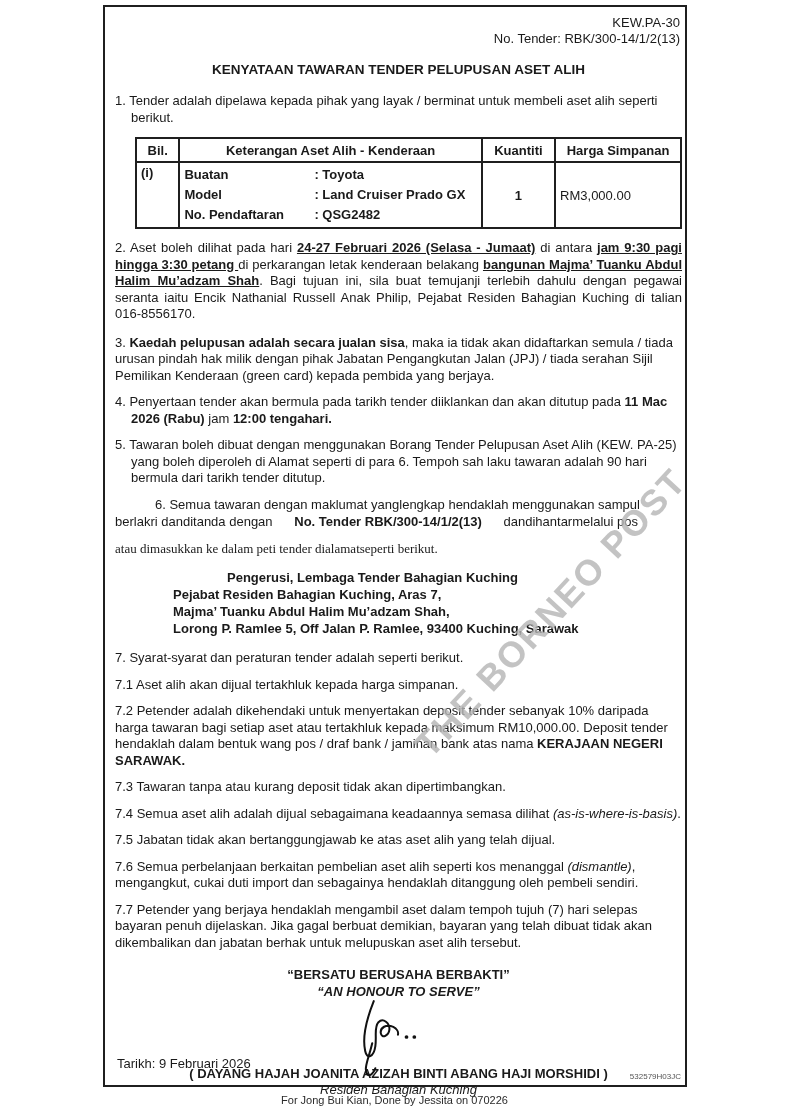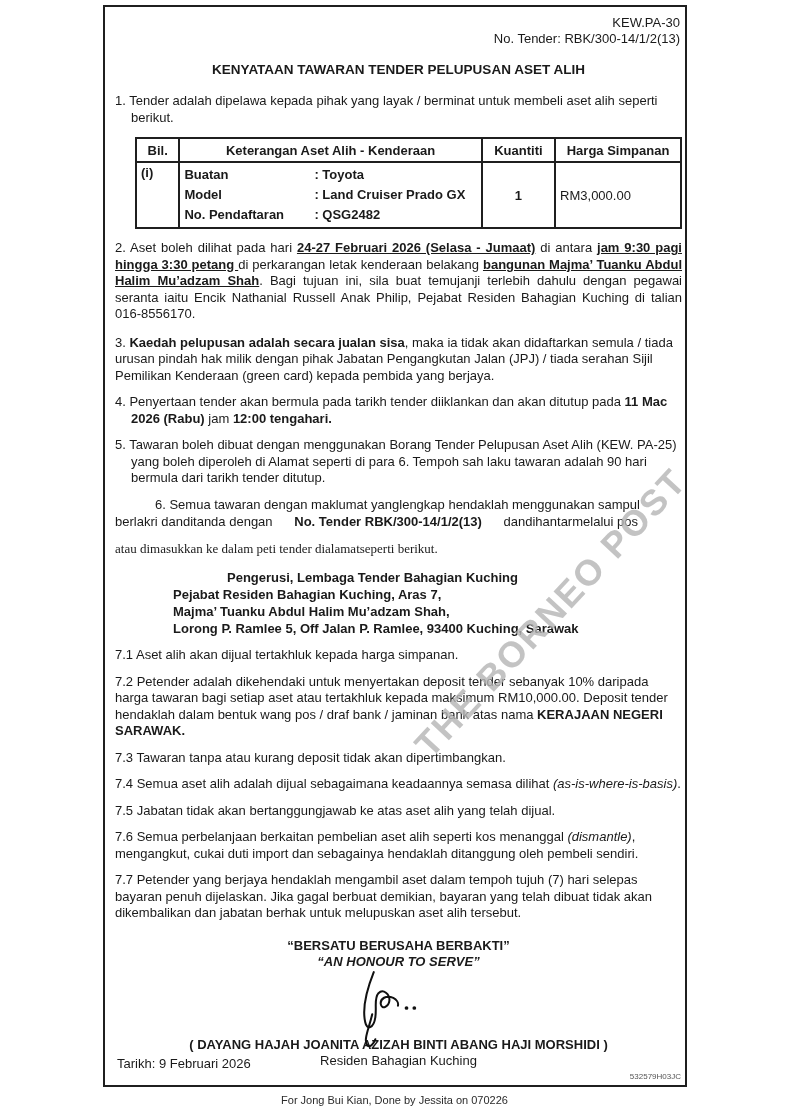--- a/index.html
+++ b/index.html
@@ -38,21 +38,21 @@
   .p6l3{ margin-top:4px;margin-left:16px;font-family:Liberation Serif, serif;}
   .addr{ font-weight:bold;font-size:13px;line-height:17px;}
   .addr-first{ margin-top:12px;margin-left:112px;}
   .addr-rest{ margin-left:58px;}
   .motto{ text-align:center;font-weight:bold;font-size:13px;line-height:16.5px;}
   .motto1{ margin-top:16px;}
   .motto2{ font-style:italic;}
   .sigwrap{ text-align:center;margin-top:2px;height:62px;position:relative;}
   .sigwrap svg{ position:absolute;left:50%;top:-4px;transform:translateX(-58%);}
   .signame{ text-align:center;font-weight:bold;font-size:13px;margin-top:2px;}
-  .sigtitle{ text-align:center;font-size:13px;margin-top:1px;}
+  .sigtitle{ text-align:center;font-size:13px;margin-top:1px;font-style:italic;}
   .dateline{ position:absolute;left:12px;bottom:14px;font-size:13px;}
   .printcode{ position:absolute;right:4px;bottom:4px;font-size:8px;color:#555;}
   .watermark{
     position:absolute;left:246px;top:585px;width:400px;text-align:center;
     font-size:36px;font-weight:bold;letter-spacing:2px;color:#b5b5b5;
     transform:rotate(-47deg);opacity:0.8;pointer-events:none;white-space:nowrap;
     z-index:5;
   }
   .footer{
     position:absolute;left:0;top:1094px;width:789px;text-align:center;
@@ -112,20 +112,21 @@
 
   <p class="blk p6l1"><span>6. Semua tawaran dengan maklumat yanglengkap hendaklah menggunakan sampul</span></p>
   <p class="blk p6l2" style="margin-top:1px"><span>berlakri danditanda dengan&nbsp;&nbsp;&nbsp;&nbsp;&nbsp;&nbsp;</span><span class="b">No. Tender RBK/300-14/1/2(13)</span><span>&nbsp;&nbsp;&nbsp;&nbsp;&nbsp;&nbsp;dandihantarmelalui pos</span></p>
   <p class="blk p6l3"><span>atau dimasukkan ke dalam peti tender dialamatseperti berikut.</span></p>
 
   <div class="addr addr-first">Pengerusi, Lembaga Tender Bahagian Kuching</div>
   <div class="addr addr-rest">Pejabat Residen Bahagian Kuching, Aras 7,</div>
   <div class="addr addr-rest">Majma’ Tuanku Abdul Halim Mu’adzam Shah,</div>
   <div class="addr addr-rest">Lorong P. Ramlee 5, Off Jalan P. Ramlee, 93400 Kuching, Sarawak</div>
 
+  <p class="blk" style="margin-top:13px"><span>7. Syarat-syarat dan peraturan tender adalah seperti berikut.</span></p>
 
   <p class="blk sub"><span>7.1 Aset alih akan dijual tertakhluk kepada harga simpanan.</span></p>
   <p class="blk sub"><span>7.2 Petender adalah dikehendaki untuk menyertakan deposit tender sebanyak 10% daripada harga tawaran bagi setiap aset atau tertakhluk kepada maksimum RM10,000.00. Deposit tender hendaklah dalam bentuk wang pos / draf bank / jaminan bank atas nama </span><span class="b">KERAJAAN NEGERI SARAWAK.</span></p>
   <p class="blk sub"><span>7.3 Tawaran tanpa atau kurang deposit tidak akan dipertimbangkan.</span></p>
   <p class="blk sub2"><span>7.4 Semua aset alih adalah dijual sebagaimana keadaannya semasa dilihat </span><span class="i">(as-is-where-is-basis)</span><span>.</span></p>
   <p class="blk sub"><span>7.5 Jabatan tidak akan bertanggungjawab ke atas aset alih yang telah dijual.</span></p>
   <p class="blk sub"><span>7.6 Semua perbelanjaan berkaitan pembelian aset alih seperti kos menanggal </span><span class="i">(dismantle)</span><span>, mengangkut, cukai duti import dan sebagainya hendaklah ditanggung oleh pembeli sendiri.</span></p>
   <p class="blk sub"><span>7.7 Petender yang berjaya hendaklah mengambil aset dalam tempoh tujuh (7) hari selepas bayaran penuh dijelaskan. Jika gagal berbuat demikian, bayaran yang telah dibuat tidak akan dikembalikan dan jabatan berhak untuk melupuskan aset alih tersebut.</span></p>
 
   <div class="motto motto1">“BERSATU BERUSAHA BERBAKTI”</div>

